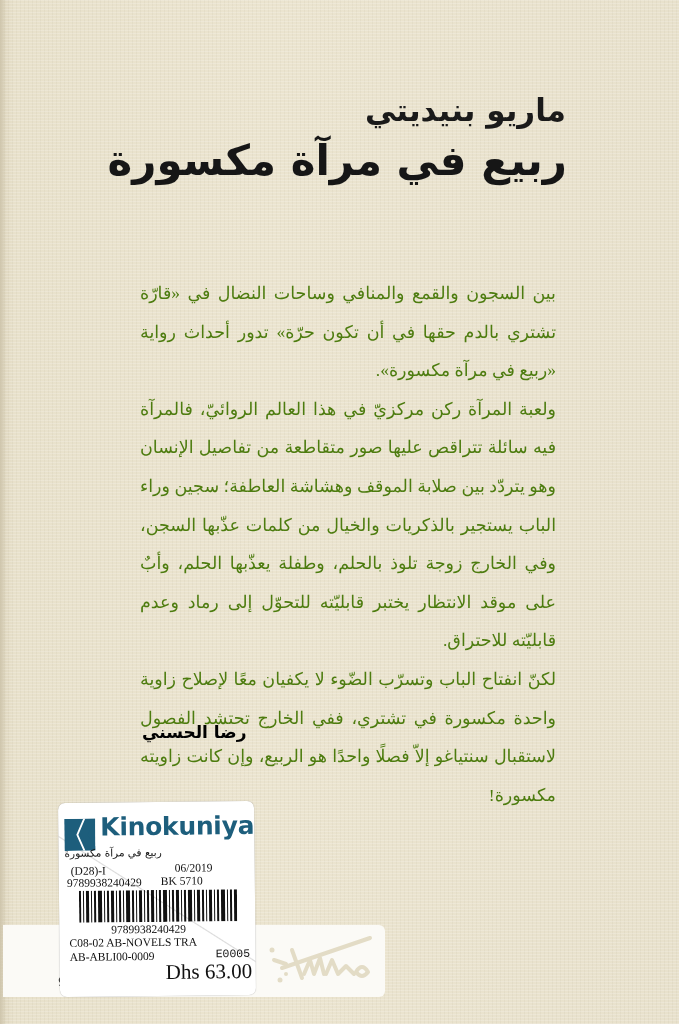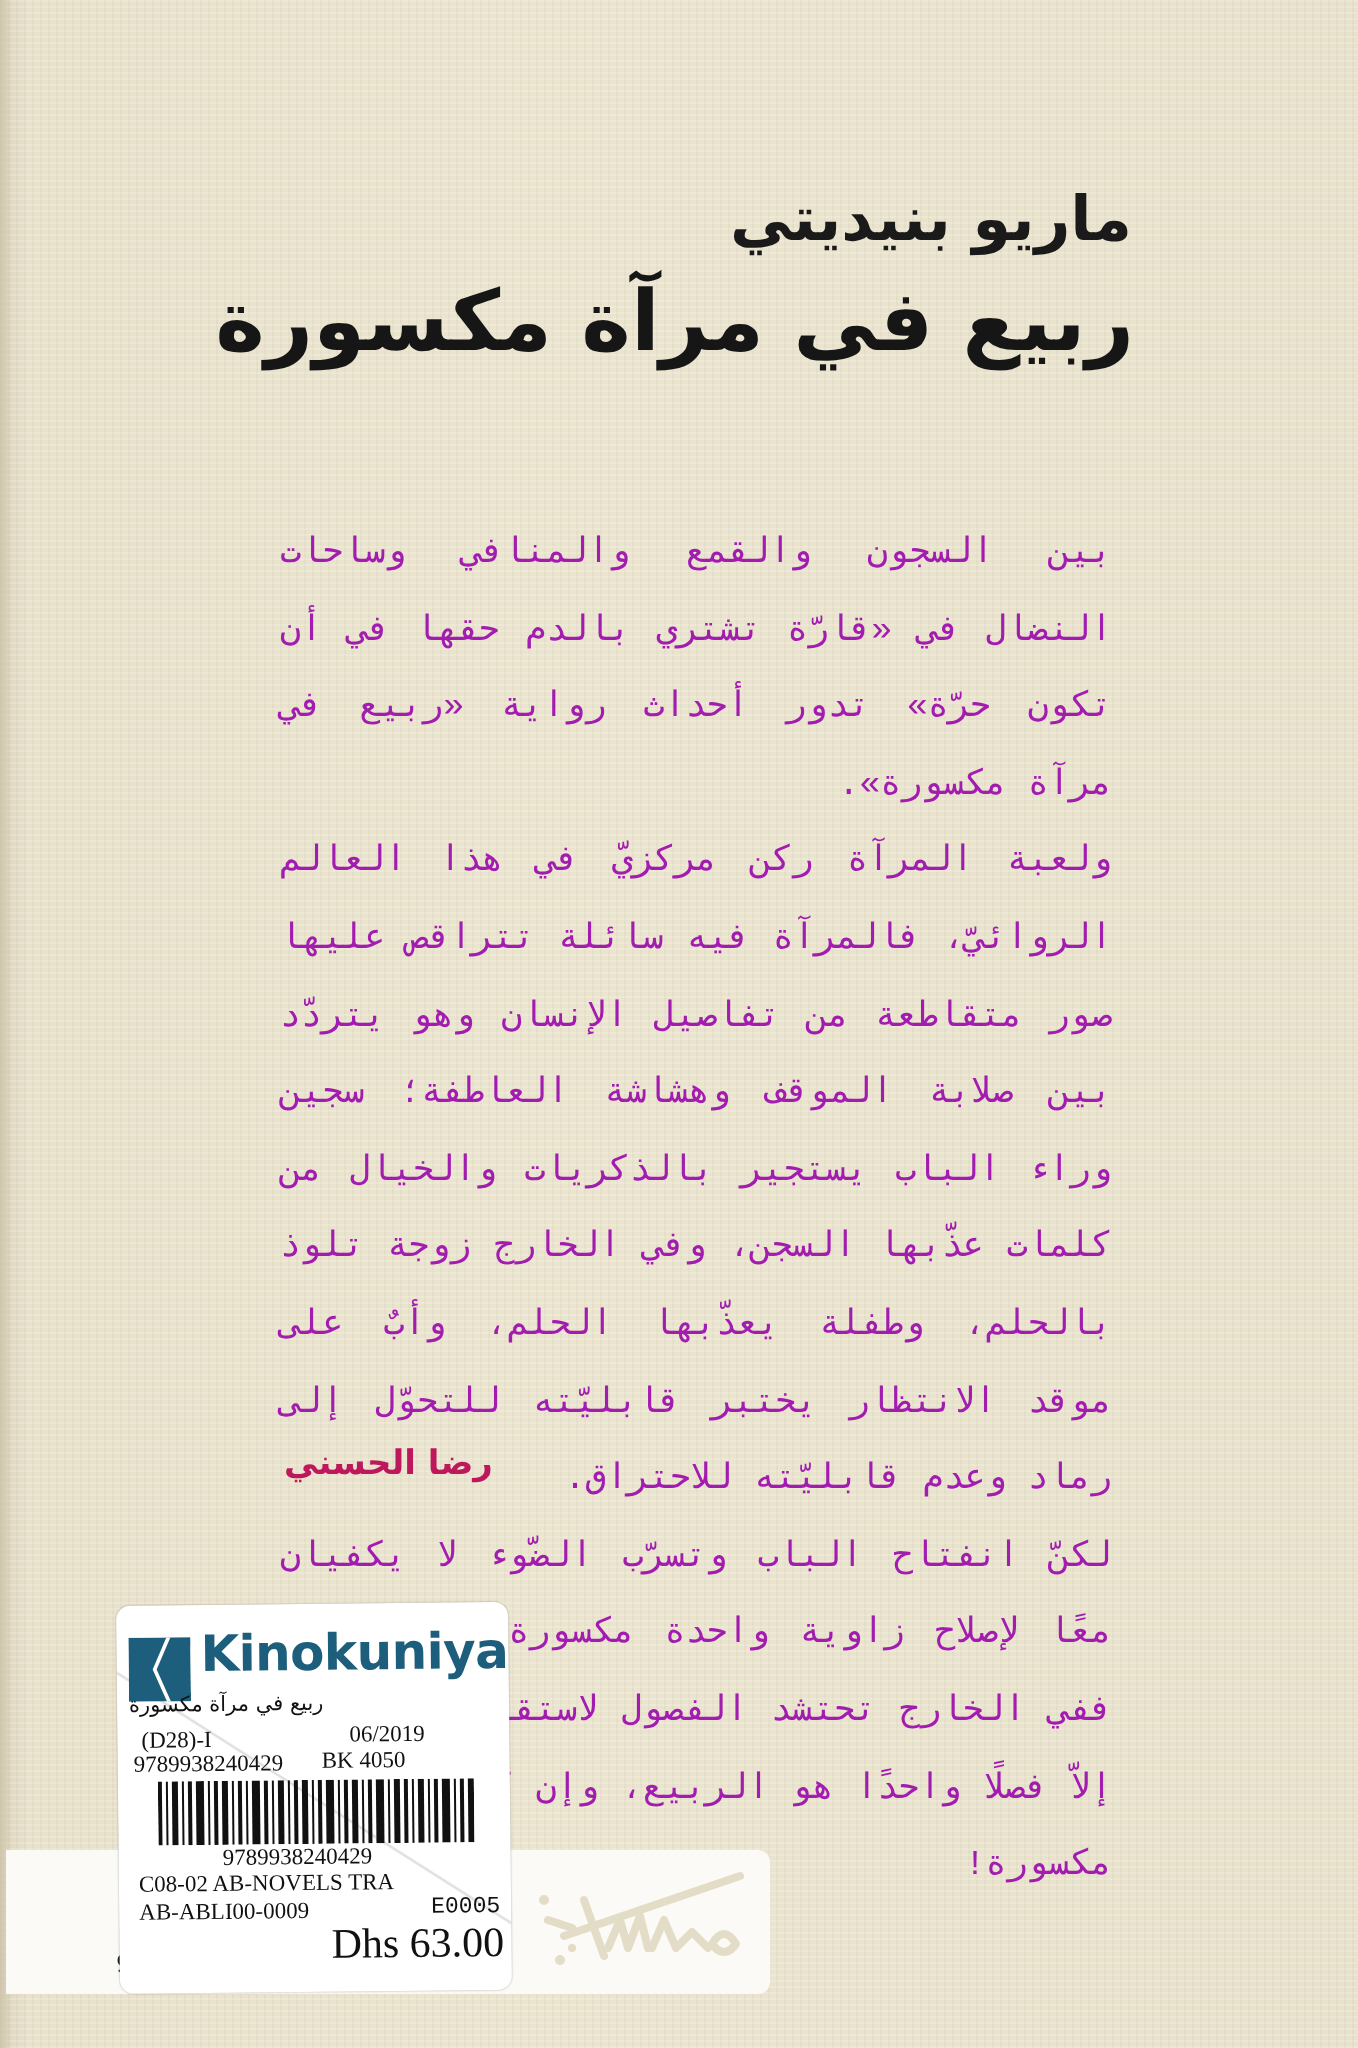--- a/index.html
+++ b/index.html
@@ -21,30 +21,30 @@
     position:absolute; right:113px; top:92px;
     font-family:"DejaVu Sans", sans-serif; font-weight:bold;
     font-size:31px; color:#1a1a1a; direction:rtl; letter-spacing:0;
   }
   .title {
     position:absolute; right:112px; top:136px;
     font-family:"DejaVu Sans", sans-serif; font-weight:bold;
     font-size:42px; color:#161616; direction:rtl;
   }
   .blurb {
-    position:absolute; left:140px; width:416px; top:258px;
+    position:absolute; left:140px; width:416px; top:274px;
     direction:rtl; text-align:justify; text-align-last:right;
-    font-family:Liberation Mono, monospace;
-    font-size:17.5px; line-height:38.6px; color:#a21caf;
+    font-family:Liberation Serif, serif;
+    font-size:17.5px; line-height:38.6px; color:#4d7c0f;
   }
   .blurb p { margin:0; }
   .signature {
     position:absolute; left:142px; top:722px; direction:rtl;
     font-family:"DejaVu Sans", sans-serif; font-weight:bold;
-    font-size:17px; color:#be185d;
+    font-size:17px; color:#000000;
   }
   .publisher-band {
     position:absolute; left:3px; top:925px; width:382px; height:72px;
     background:#fbfaf6; border-radius:0 6px 6px 0;
   }
   .publisher-logo {
     position:absolute; left:262px; top:930px; width:115px; height:62px;
   }
   .page-num {
     position:absolute; left:58px; top:975px;
@@ -122,21 +122,21 @@
       <rect x="0" y="0" width="31" height="32" fill="#1d5e7c"></rect>
       <path d="M10 0 L20 0 L12 16 L20 32 L10 32 L10 0 Z" fill="#ffffff" opacity="0.0"></path>
       <path d="M19 0 L31 0 L20 16 L31 32 L19 32 L12 16 Z" fill="#ffffff"></path>
       <path d="M21 0 L31 0 L31 4 L23 16 L31 28 L31 32 L21 32 L14 16 Z" fill="#1d5e7c"></path>
     </svg>
     <div class="brand">Kinokuniya</div>
     <div class="st-title">ربيع في مرآة مكسورة</div>
     <div class="st-text" style="left:12px; top:62px;text-align:center;">(D28)-I</div>
     <div class="st-text" style="left:116px; top:60px;">06/2019</div>
     <div class="st-text" style="left:8px; top:74px;">9789938240429</div>
-    <div class="st-text" style="left:102px; top:73px;">BK 4050</div>
+    <div class="st-text" style="left:102px; top:73px;">BK 5710</div>
     <svg class="barcode" viewBox="0 0 158 32" preserveAspectRatio="none">
       <g fill="#111">
         <rect x="0" y="0" width="2" height="32"></rect>
           <rect x="4" y="0" width="1" height="32"></rect>
         <rect x="7" y="0" width="3" height="32"></rect>
           <rect x="12" y="0" width="1" height="32"></rect>
         <rect x="15" y="0" width="2" height="32"></rect>
           <rect x="19" y="0" width="4" height="32"></rect>
         <rect x="25" y="0" width="1" height="32"></rect>
           <rect x="28" y="0" width="2" height="32"></rect>

